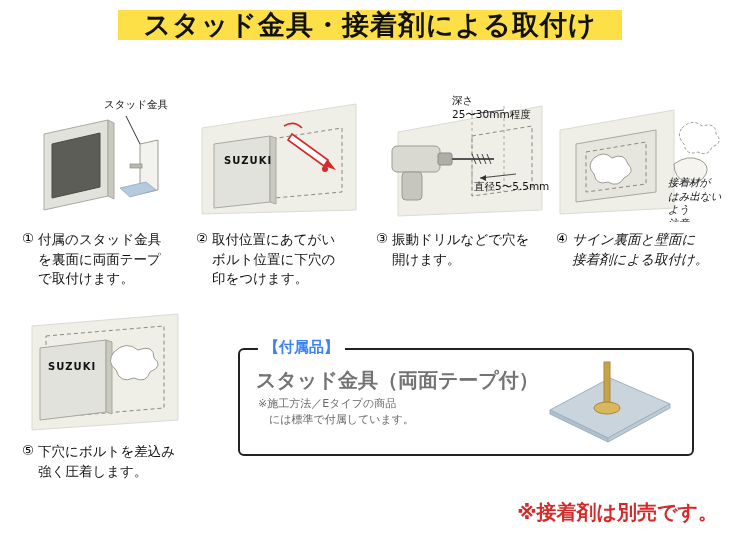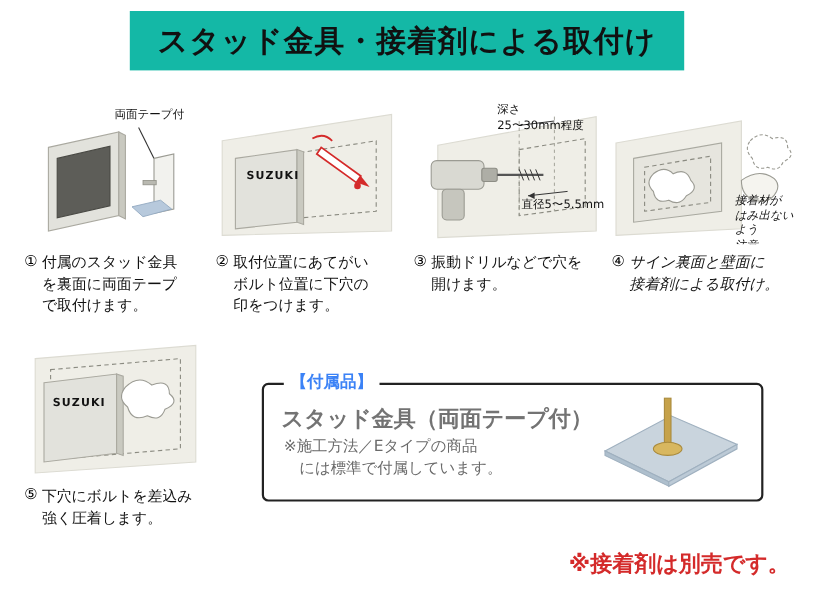--- a/index.html
+++ b/index.html
@@ -7,22 +7,22 @@
     width:740px;height:540px;
     background:#ffffff;
     font-family:"DejaVu Sans","Liberation Sans",sans-serif;
     overflow:hidden;
     position:relative;
   }
   #stage{position:relative;width:740px;height:540px;}
 
   
   .title-bar{
-    position:absolute;left:118px;top:10px;width:504px;height:54px;
-    background:#14b8a6;
+    position:absolute;left:118px;top:10px;width:504px;height:30px;
+    background:#fde047;
     display:flex;align-items:center;justify-content:center;
   }
   .title-bar .t{
     font-size:27px;font-weight:bold;color:#111;letter-spacing:1px;
     font-family:"DejaVu Sans","Liberation Sans",sans-serif;
   }
 
   
   .step{position:absolute;}
   .pic{position:relative;overflow:hidden;background:#fff;}
@@ -42,41 +42,41 @@
     border:2px solid #222;border-radius:6px;background:#fff;
   }
   .acc-title{
     position:absolute;left:258px;top:338px;background:#fff;padding:0 6px;
     font-size:15px;font-weight:bold;color:#3b82f6;
   }
   .acc-h{
     position:absolute;left:256px;top:367px;font-size:20px;font-weight:bold;color:#737373;
   }
   .acc-sub{
-    position:absolute;left:258px;top:396px;font-size:14px;color:#6a6a6a;line-height:1.45;white-space:pre-line;
+    position:absolute;left:258px;top:396px;font-size:11px;color:#6a6a6a;line-height:1.45;white-space:pre-line;
   }
 
   
   .footer-note{
     position:absolute;right:22px;bottom:14px;font-size:20px;font-weight:bold;color:#d42a2a;
   }
 </style>
 </head>
 <body>
 
 <div id="stage">
 
   <div class="title-bar">
     <div class="t">スタッド金具・接着剤による取付け</div>
   </div>
 
   <div class="step" style="left:22px;top:92px;width:165px;height:200px;">
     <div class="pic" style="width:165px;height:130px;">
 
-      <div class="lbl" style="left:82px;top:6px;">両面テープ付</div>
+      <div class="lbl" style="left:82px;top:6px;">スタッド金具</div>
       <svg width="165" height="130" style="position:absolute;left:0;top:0;">
 
         <path d="M104 24 L118 52" stroke="#333" stroke-width="1" fill="none"></path>
 
         <polygon points="22,42 86,28 86,104 22,118" fill="#e2e2dc" stroke="#aaa9a0" stroke-width="1"></polygon>
         <polygon points="30,52 78,41 78,95 30,106" fill="#5d5d58" stroke="#4a4a45" stroke-width="1"></polygon>
 
         <polygon points="86,28 92,31 92,107 86,104" fill="#c9c9c0" stroke="#aaa9a0" stroke-width="1"></polygon>
 
         <polygon points="118,52 136,48 136,98 118,102" fill="#f2f2ee" stroke="#9b9b93" stroke-width="1"></polygon>

